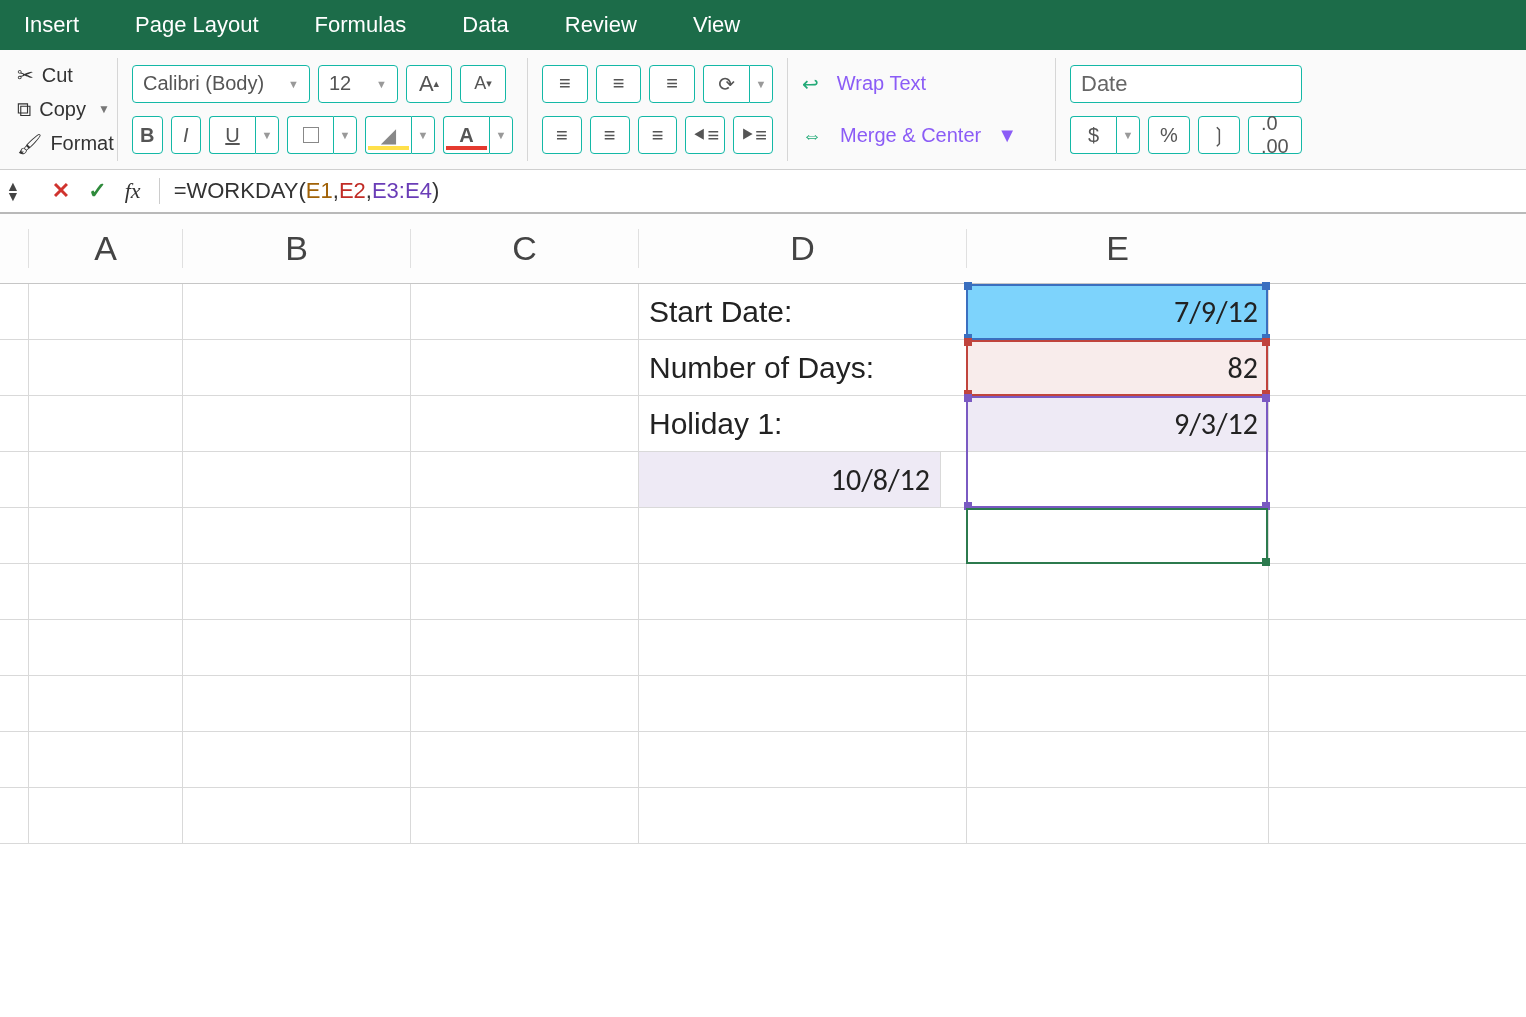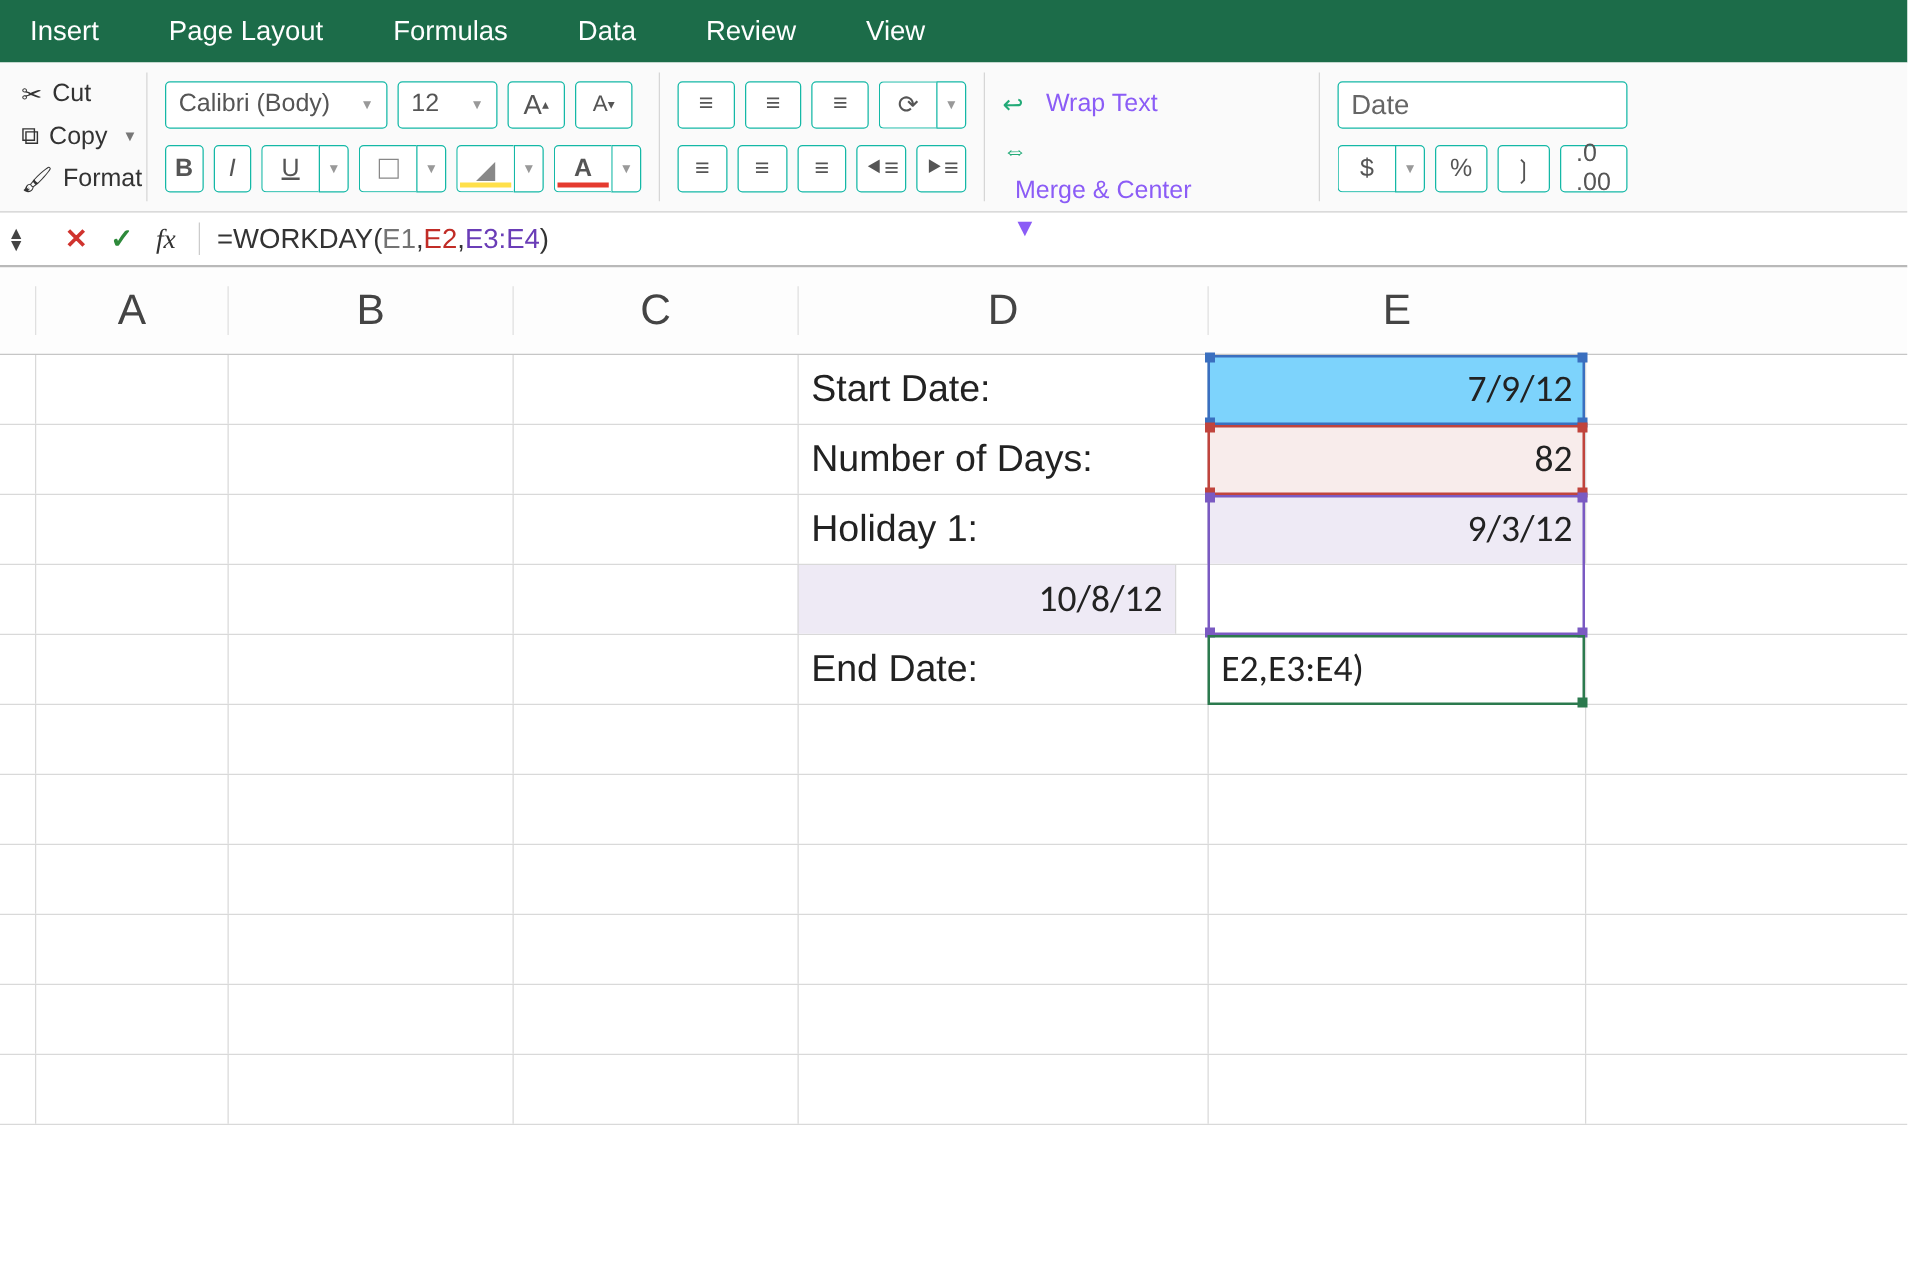--- a/index.html
+++ b/index.html
@@ -100,21 +100,21 @@
     align-items: center;
     padding: 0 6px;
     font-size: 22px;
   }
   .fbar .updown{ color:#444; font-size:14px; line-height:10px; display:flex;flex-direction:column; margin-right:14px;}
   .fbar .xmark{ color:#d0332e; font-weight:bold; margin:0 18px;}
   .fbar .check{ color:#2e8a3b; font-weight:bold; margin-right:18px;}
   .fbar .fx{ font-style:italic; font-family:"Times New Roman",serif; margin-right:18px; color:#333;}
   .fbar .divider{width:1px;height:26px;background:#ccc;margin-right:14px;}
   .fbar .formula{ color:#333; }
-  .fbar .formula .blue{color:#737373;}
+  .fbar .formula .blue{color:#a16207;}
   .fbar .formula .red{color:#c12c26;}
   .fbar .formula .purple{color:#6a3db7;}
 
   
   .sheet { position: relative; }
   .colhdr {
     display:flex;
     background:#fdfdfd;
     border-bottom:1px solid #c6c6c6;
     height:70px;
@@ -278,21 +278,21 @@
           <span>⯈≡</span>
         </div>
     </div>
   </div>
 
   <div class="group wrap-group">
     <div class="row" style="height:50%;align-items:center;">
       <span class="icon wrap" style="color:#2a7;"></span>
       <span style="margin-left:10px">Wrap Text</span>
     </div>
-    <div class="row" style="height:50%;align-items:flex-start;flex-direction:column;">
+    <div class="row" style="height:50%;align-items:center;">
       <span class="icon merge" style="color:#2a7;"></span>
       <span style="margin-left:10px">Merge &amp; Center</span>
       <span class="tri" style="margin-left:8px">▼</span>
     </div>
   </div>
 
   <div class="group fmt-group noborder">
     <div class="row">
       <div class="ctrl sel" style="width:240px;justify-content:flex-start;font-size:22px;color:#666;">
         <span>Date</span>
@@ -378,29 +378,20 @@
 
     <div class="r">
       <div class="rh"></div>
       <div class="cell wA"></div>
       <div class="cell wB"></div>
       <div class="cell wC"></div>
       <div class="cell wE cellE right fillPurple">10/8/12</div>
       <div class="cell wF"></div>
     </div>
 
-    <div class="r">
-      <div class="rh"></div>
-      <div class="cell wA"></div>
-      <div class="cell wB"></div>
-      <div class="cell wC"></div>
-      <div class="cell wD cellD">End Date:</div>
-      <div class="cell wE cellE">E2,E3:E4)</div>
-      <div class="cell wF"></div>
-    </div>
 
     <div class="r">
         <div class="rh"></div>
         <div class="cell wA"></div>
         <div class="cell wB"></div>
         <div class="cell wC"></div>
         <div class="cell wD"></div>
         <div class="cell wE"></div>
         <div class="cell wF"></div>
       </div>

